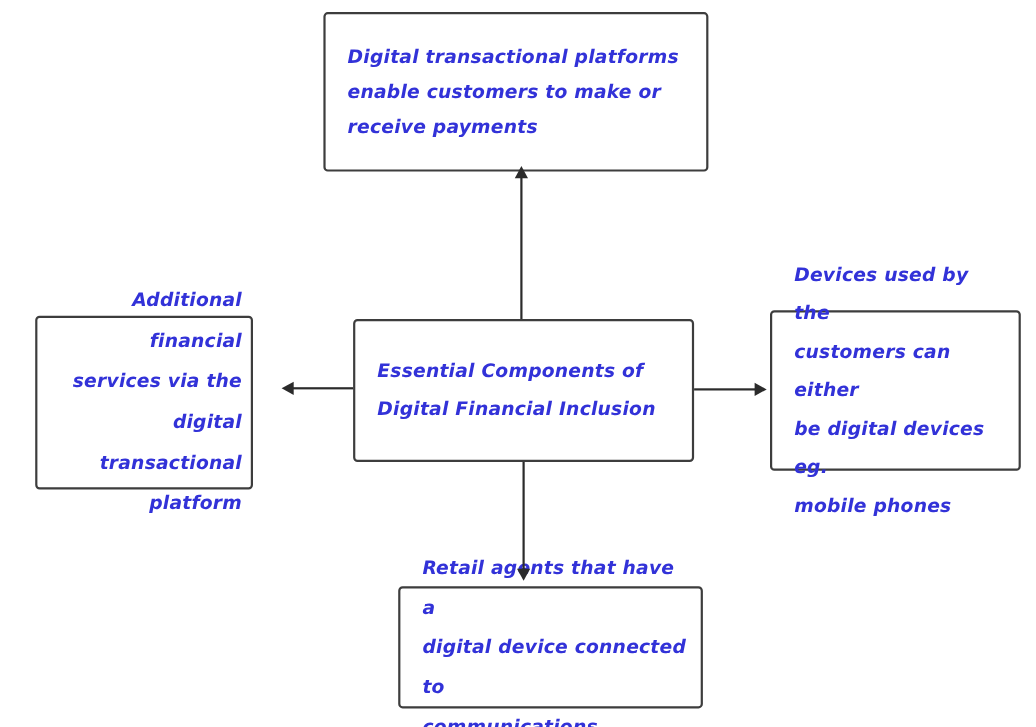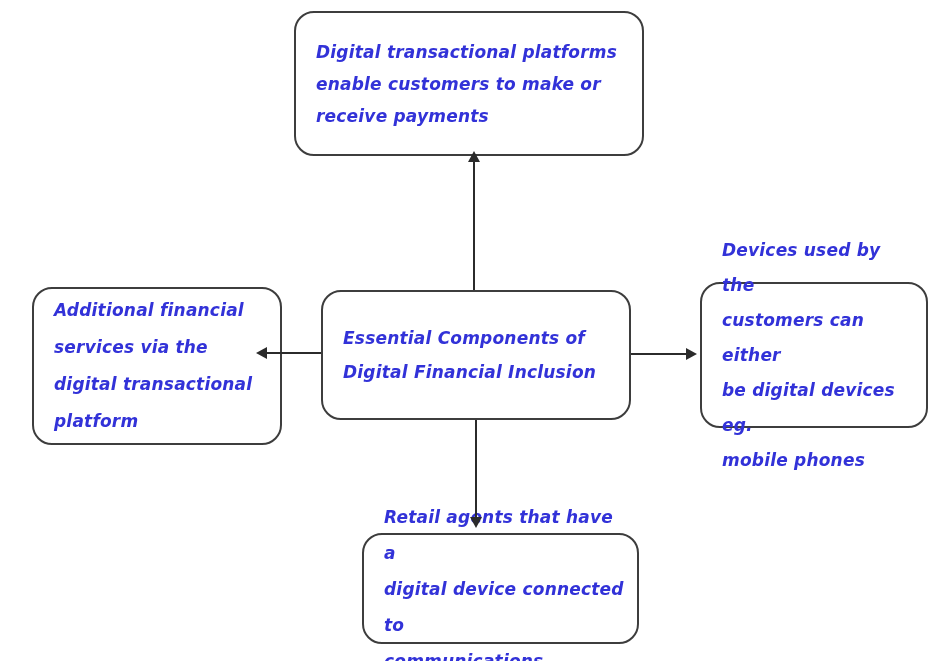--- a/index.html
+++ b/index.html
@@ -13,39 +13,39 @@
     height: 661px;
     background: var(--bg, #ffffff);
     font-family: "DejaVu Sans", sans-serif;
     overflow: hidden;
   }
   .node {
     position: absolute;
     box-sizing: border-box;
     background: #ffffff;
     border: 2px solid var(--border, #3d3d3d);
-    border-radius: 20px;
+    border-radius: 4px;
     display: flex;
     align-items: center;
   }
   .node .txt {
     white-space: pre-line;
     font-style: italic;
     font-weight: bold;
     font-size: 17px;
     line-height: 35px;
     letter-spacing: 0.2px;
     color: var(--ink, #3232d8);
     padding: 0 8px 0 20px;
   }
   .node-top    { left: 294px; top: 11px;  width: 350px; height: 145px; }
   .node-top .txt { line-height: 32px; }
   .node-center { left: 321px; top: 290px; width: 310px; height: 130px; }
   .node-center .txt { line-height: 34px; }
-  .node-left   { left: 32px;  top: 287px; width: 250px; height: 158px; }
+  .node-left   { left: 32px;  top: 287px; width: 198px; height: 158px; text-align: right; }
   .node-left .txt { line-height: 37px; }
   .node-right  { left: 700px; top: 282px; width: 228px; height: 146px; }
   .node-right .txt { line-height: 35px; }
   .node-bottom { left: 362px; top: 533px; width: 277px; height: 111px; }
   .node-bottom .txt { line-height: 36px; }
 
   .arrow-line {
     position: absolute;
     background: var(--arrow, #2b2b2b);
   }

